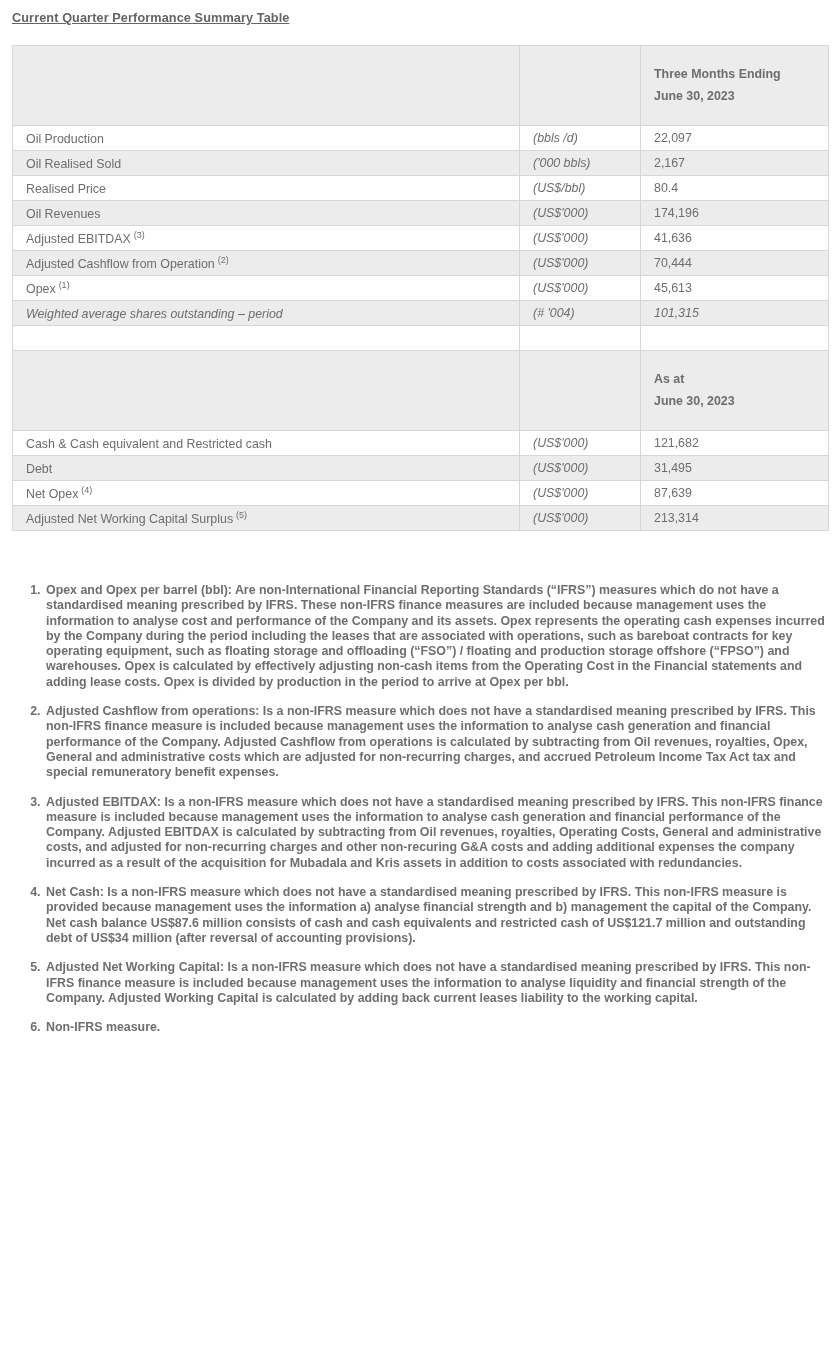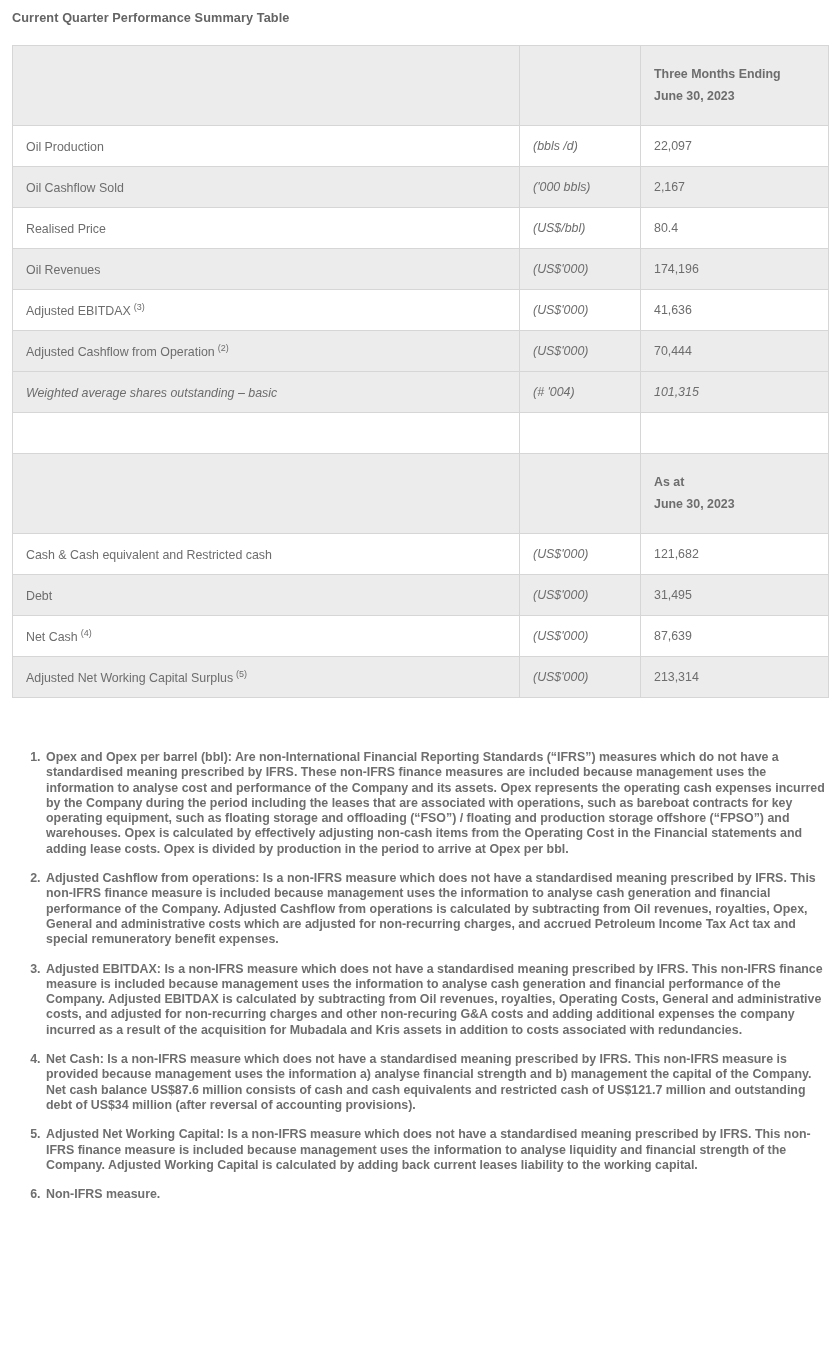--- a/index.html
+++ b/index.html
@@ -12,39 +12,40 @@
     color: #6d6d6d;
   }
   .page { width: 840px; min-height: 1348px; background: #fff; }
 
   .page-title {
     font-size: 12.7px;
     font-weight: bold;
     color: #646464;
     padding: 11px 12px 0 12px;
     letter-spacing: 0.1px;
+    text-decoration: underline;
   }
 
   table.summary {
     border-collapse: collapse;
     table-layout: fixed;
     width: 816px;
     margin: 20px 12px 8px 12px;
     padding-left: 39px;
   }
   col.c1 { width: 507px; }
   col.c2 { width: 121px; }
   col.c3 { width: 188px; }
 
   td {
     border: 1px solid #d6d6d6;
     font-size: 12.4px;
     color: #6d6d6d;
     padding: 0 13px;
-    height: 41px;
+    height: 25px;
     vertical-align: middle;
     overflow: hidden;
     white-space: nowrap;
   }
   tr.gray td { background: #ececec; }
 
   td.unit-cell { font-style: italic; }
 
   tr.hdr td { height: 80px; font-weight: bold; }
   .hdr-line { margin: 7px 0; line-height: 15px; }
@@ -95,21 +96,21 @@
         </td>
       </tr>
 
       <tr>
         <td><span>Oil Production</span><span class="sup"></span></td>
         <td class="unit-cell">(bbls /d)</td>
         <td>22,097</td>
       </tr>
 
       <tr class="gray">
-        <td><span>Oil Cashflow Sold</span><span class="sup"></span></td>
+        <td><span>Oil Realised Sold</span><span class="sup"></span></td>
         <td class="unit-cell">('000 bbls)</td>
         <td>2,167</td>
       </tr>
 
       <tr>
         <td><span>Realised Price</span><span class="sup"></span></td>
         <td class="unit-cell">(US$/bbl)</td>
         <td>80.4</td>
       </tr>
 
@@ -124,25 +125,30 @@
         <td class="unit-cell">(US$'000)</td>
         <td>41,636</td>
       </tr>
 
       <tr class="gray">
         <td><span>Adjusted Cashflow from Operation</span><span class="sup">(2)</span></td>
         <td class="unit-cell">(US$'000)</td>
         <td>70,444</td>
       </tr>
 
+      <tr>
+        <td><span>Opex</span><span class="sup">(1)</span></td>
+        <td class="unit-cell">(US$'000)</td>
+        <td>45,613</td>
+      </tr>
 
 
 
       <tr class="gray italic-row">
-        <td><span>Weighted average shares outstanding – basic</span><span class="sup"></span></td>
+        <td><span>Weighted average shares outstanding – period</span><span class="sup"></span></td>
         <td class="unit-cell">(# '004)</td>
         <td>101,315</td>
       </tr>
 
       <tr>
         <td></td>
         <td></td>
         <td></td>
       </tr>
 
@@ -161,21 +167,21 @@
         <td>121,682</td>
       </tr>
 
       <tr class="gray">
         <td><span>Debt</span><span class="sup"></span></td>
         <td class="unit-cell">(US$'000)</td>
         <td>31,495</td>
       </tr>
 
       <tr>
-        <td><span>Net Cash</span><span class="sup">(4)</span></td>
+        <td><span>Net Opex</span><span class="sup">(4)</span></td>
         <td class="unit-cell">(US$'000)</td>
         <td>87,639</td>
       </tr>
 
       <tr class="gray">
         <td><span>Adjusted Net Working Capital Surplus</span><span class="sup">(5)</span></td>
         <td class="unit-cell">(US$'000)</td>
         <td>213,314</td>
       </tr>
 

